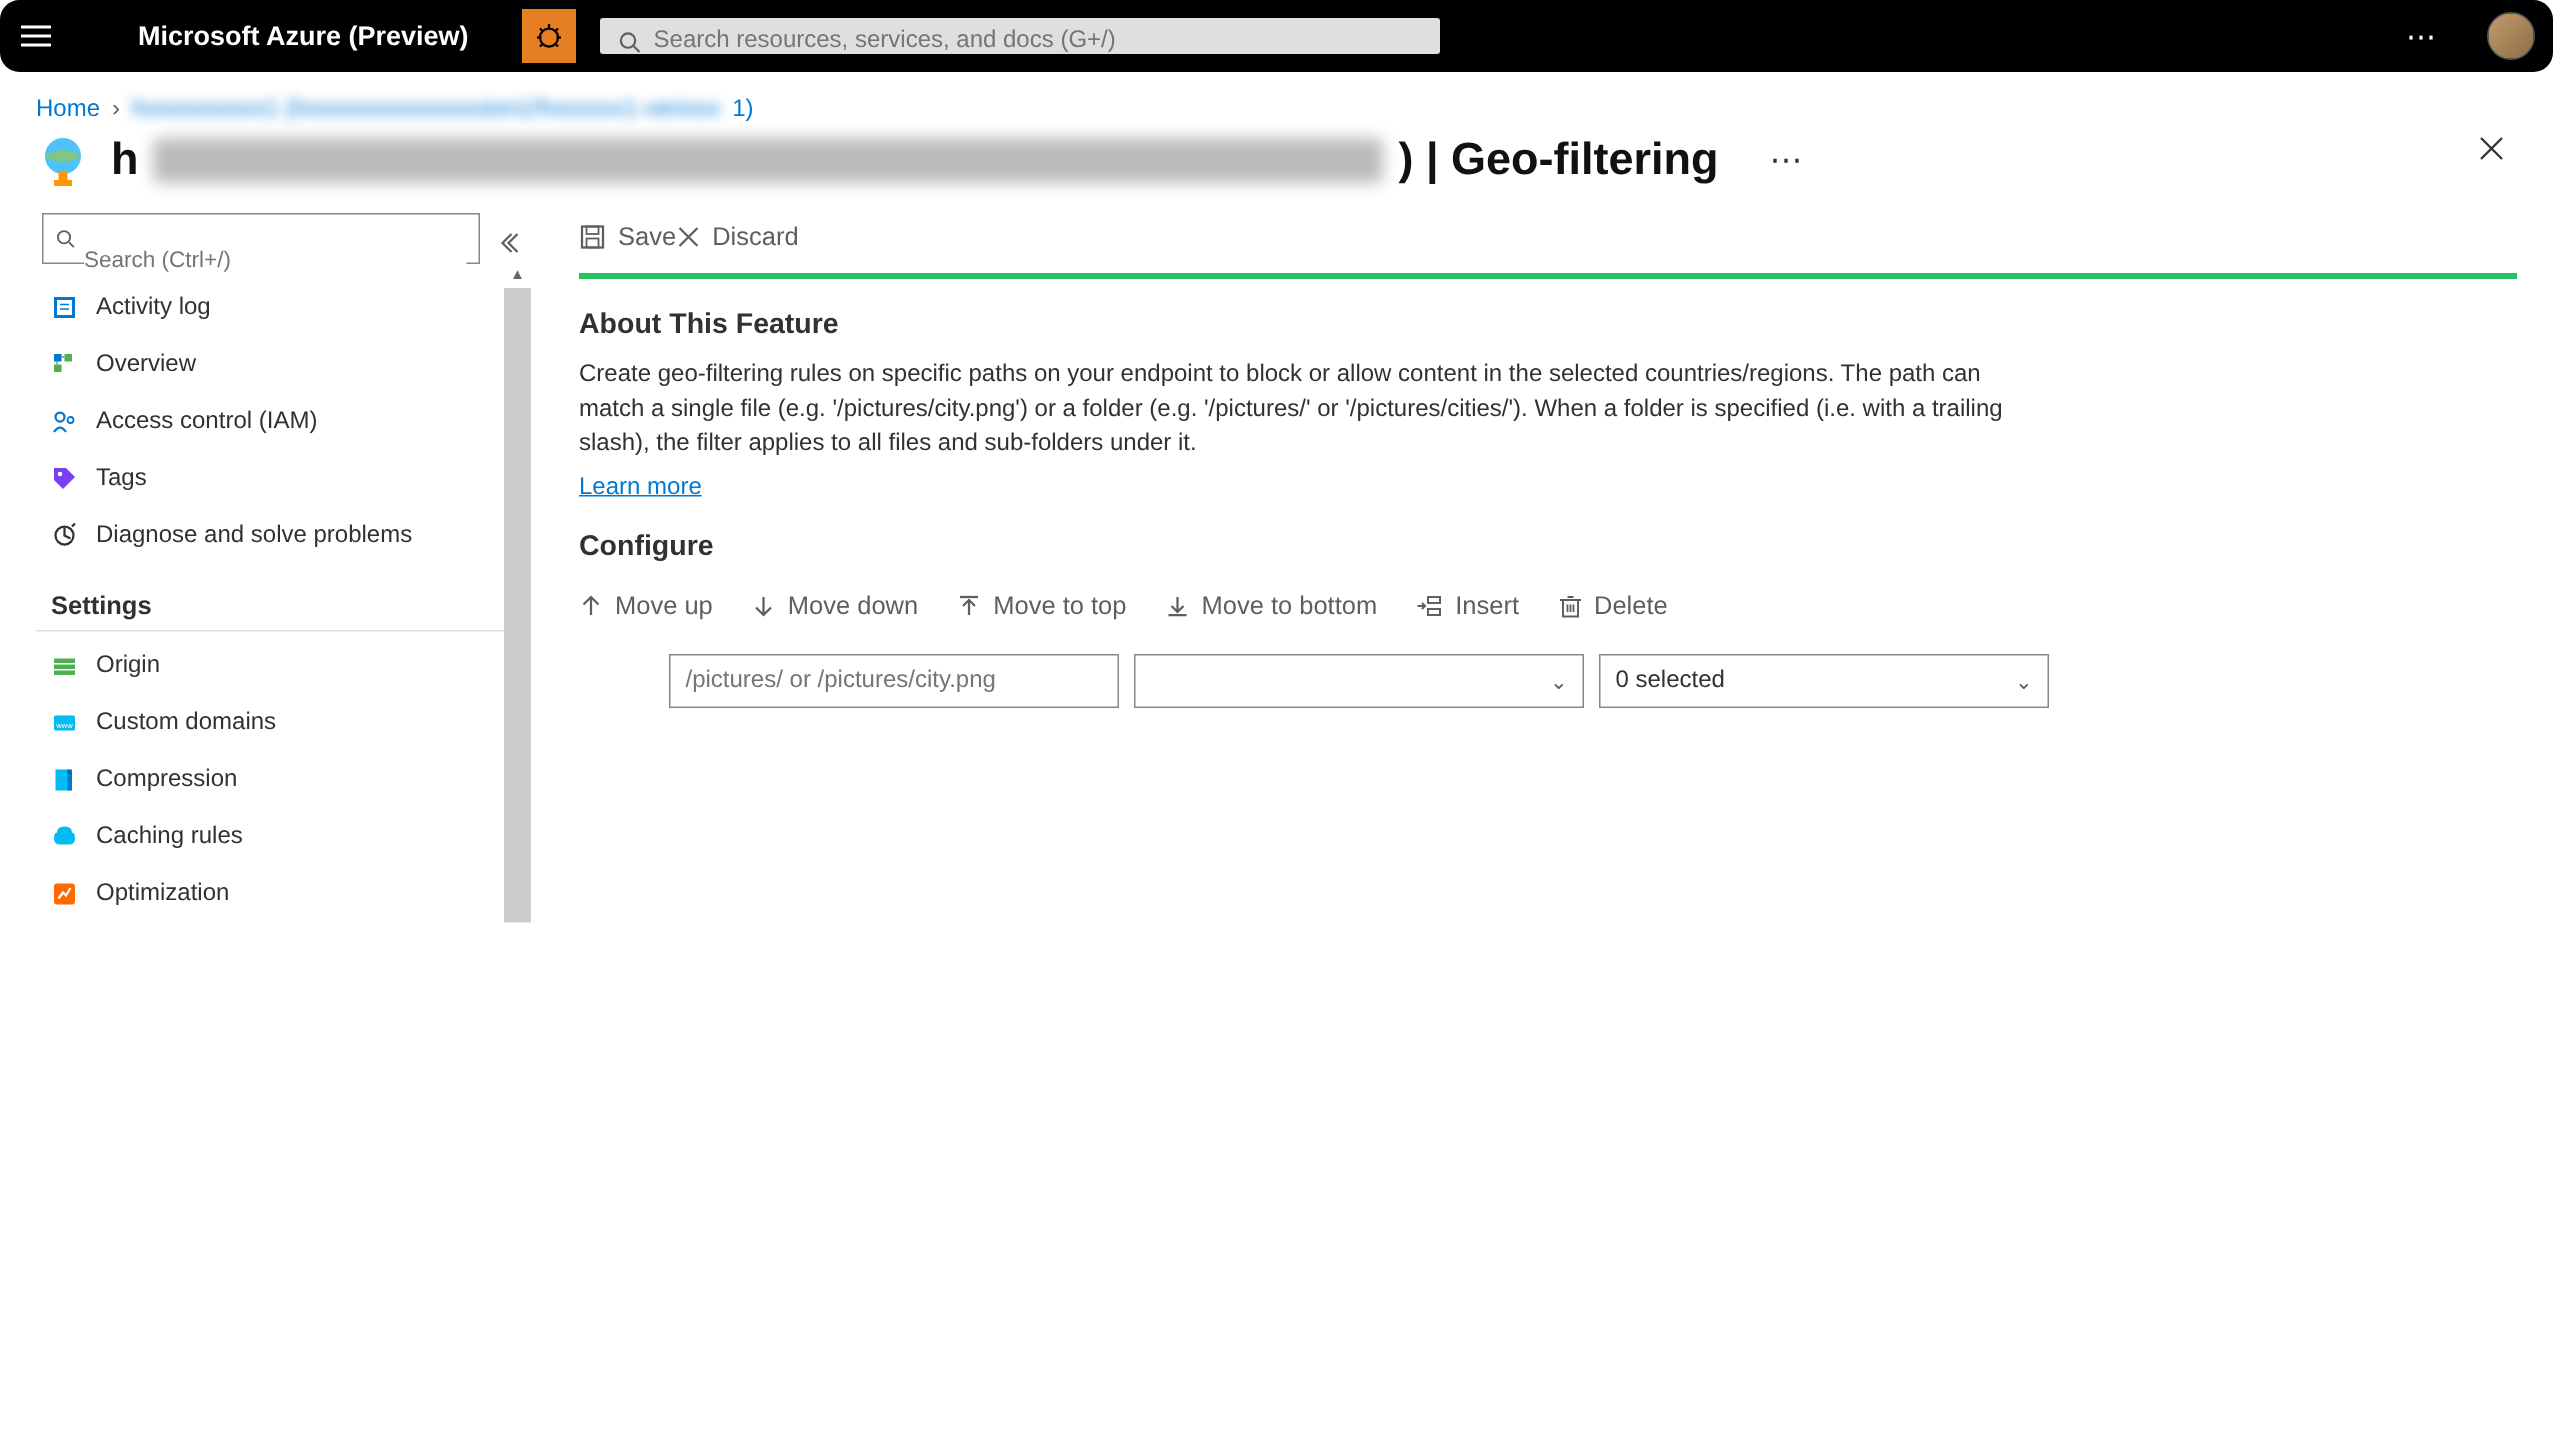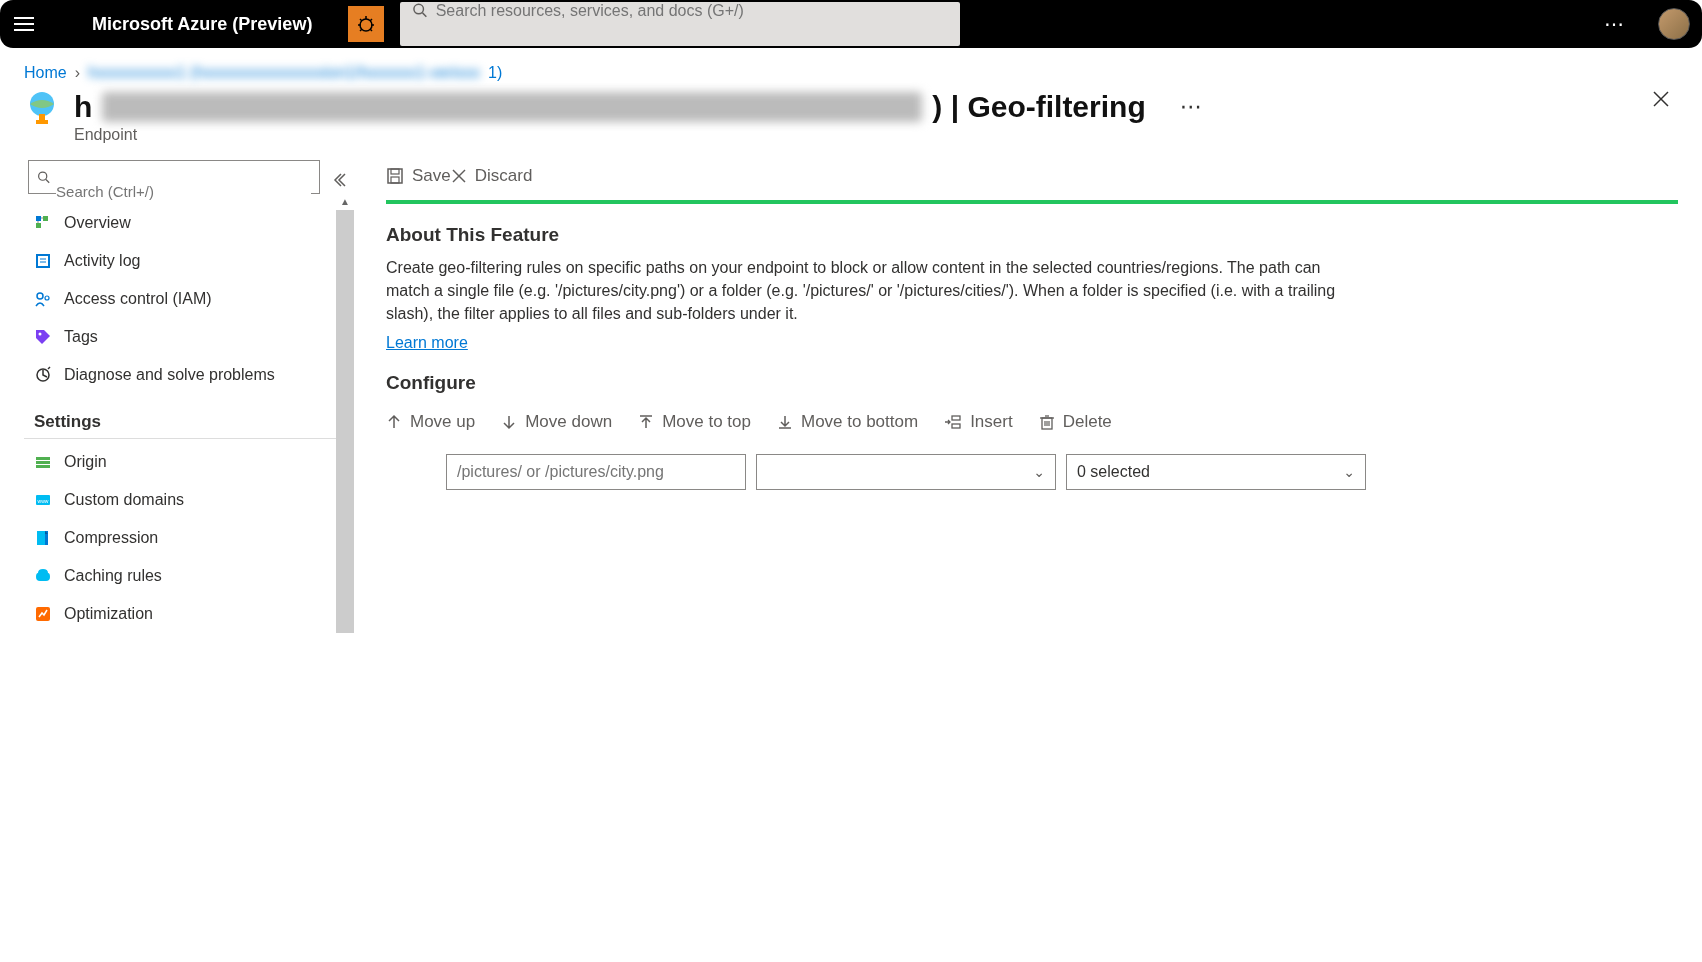--- a/index.html
+++ b/index.html
@@ -3,21 +3,21 @@
 <meta charset="utf-8">
 <style>
   * { box-sizing: border-box; margin: 0; padding: 0; }
   body { font-family: 'Segoe UI', sans-serif; font-size: 14px; color: #323130; background: #fff; }
   
   .topbar { background: #000; height: 48px; display: flex; align-items: center; padding: 0 12px; gap: 16px; border-radius: 13px; }
   .hamburger { width: 24px; height: 24px; cursor: pointer; display: flex; flex-direction: column; justify-content: center; gap: 4px; padding: 0 2px; }
   .hamburger span { height: 2px; background: #fff; }
   .brand { color: #fff; font-size: 18px; font-weight: 600; margin-left: 40px; margin-right: 20px; white-space: nowrap; }
   .bug-btn { width: 36px; height: 36px; background: #e67e22; display: flex; align-items: center; justify-content: center; cursor: pointer; }
-  .searchbar { flex: 0 0 560px; background: #e1dfdd; height: 44px; display: flex; align-items: flex-start; padding: 0 12px; border-radius: 2px; }
+  .searchbar { flex: 0 0 560px; background: #e1dfdd; height: 24px; display: flex; align-items: flex-end; padding: 0 12px; border-radius: 2px; }
   .searchbar input { border: none; background: transparent; font-size: 16px; color: #605e5c; width: 100%; outline: none; margin-left: 8px; }
   .top-spacer { flex: 1; }
   .top-more { color: #fff; font-size: 20px; letter-spacing: 2px; cursor: pointer; margin-right: 16px; }
   .avatar { width: 32px; height: 32px; border-radius: 50%; background: linear-gradient(135deg,#c49a6c,#8b6f47); border:1px solid #555; }
   
   .content { padding: 16px 24px 0 24px; }
   .breadcrumb { display: flex; align-items: center; gap: 8px; font-size: 16px; color: #0078d4; margin-bottom: 8px; }
   .breadcrumb a { color: #0078d4; text-decoration: none; }
   .breadcrumb .chev { color: #605e5c; }
   .bc-blurred { filter: blur(4px); color:#0078d4; }
@@ -127,21 +127,20 @@
           <rect x="12" y="30" width="12" height="4" fill="#ff9800"></rect>
         </svg>
     </div>
     <div style="flex:1;">
       <div class="page-title-line">
         <span class="page-title-main">h</span>
         <span class="title-blurred"></span>
         <span class="page-title-main">) | Geo-filtering</span>
         <span class="hdr-more">⋯</span>
       </div>
-      <div class="page-sub">Endpoint</div>
     </div>
     <div class="hdr-close">
       <svg width="18" height="18" viewBox="0 0 18 18">
           <line x1="2" y1="2" x2="16" y2="16" stroke="#323130" stroke-width="1.5"></line>
           <line x1="16" y1="2" x2="2" y2="16" stroke="#323130" stroke-width="1.5"></line>
         </svg>
     </div>
   </div>
 
   <div class="body-split">
@@ -162,39 +161,39 @@
           <svg width="16" height="16" viewBox="0 0 16 16">
                 <path d="M10 2 L4 8 L10 14" fill="none" stroke="#605e5c" stroke-width="1.5"></path>
                 <path d="M14 2 L8 8 L14 14" fill="none" stroke="#605e5c" stroke-width="1.5"></path>
               </svg>
         </div>
       </div>
       <ul class="nav-list">
         <li class="nav-item">
           <span class="nav-icon">
                 <svg width="18" height="18" viewBox="0 0 18 18">
+                  <rect x="2" y="2" width="14" height="14" fill="#0078d4"></rect>
+                  <rect x="4" y="4" width="10" height="10" fill="#fff"></rect>
+                  <line x1="6" y1="7" x2="12" y2="7" stroke="#0078d4"></line>
+                  <line x1="6" y1="10" x2="12" y2="10" stroke="#0078d4"></line>
+                </svg>
+              </span>
+          <span>Activity log</span>
+        </li>
+        <li class="nav-item">
+          <span class="nav-icon">
+                <svg width="18" height="18" viewBox="0 0 18 18">
                   <rect x="2" y="2" width="5" height="5" fill="#0078d4"></rect>
                   <rect x="9" y="2" width="5" height="5" fill="#50b050"></rect>
                   <rect x="2" y="9" width="5" height="5" fill="#50b050"></rect>
                   <line x1="7" y1="4" x2="9" y2="4" stroke="#888"></line>
                   <line x1="4" y1="7" x2="4" y2="9" stroke="#888"></line>
                 </svg>
               </span>
           <span>Overview</span>
-        </li>
-        <li class="nav-item">
-          <span class="nav-icon">
-                <svg width="18" height="18" viewBox="0 0 18 18">
-                  <rect x="2" y="2" width="14" height="14" fill="#0078d4"></rect>
-                  <rect x="4" y="4" width="10" height="10" fill="#fff"></rect>
-                  <line x1="6" y1="7" x2="12" y2="7" stroke="#0078d4"></line>
-                  <line x1="6" y1="10" x2="12" y2="10" stroke="#0078d4"></line>
-                </svg>
-              </span>
-          <span>Activity log</span>
         </li>
         <li class="nav-item">
           <span class="nav-icon">
                 <svg width="18" height="18" viewBox="0 0 18 18">
                   <circle cx="6" cy="6" r="3" fill="none" stroke="#0078d4" stroke-width="1.5"></circle>
                   <path d="M2 16 Q6 10 10 16" fill="none" stroke="#0078d4" stroke-width="1.5"></path>
                   <circle cx="13" cy="8" r="2" fill="none" stroke="#0078d4" stroke-width="1.2"></circle>
                 </svg>
               </span>
           <span>Access control (IAM)</span>

